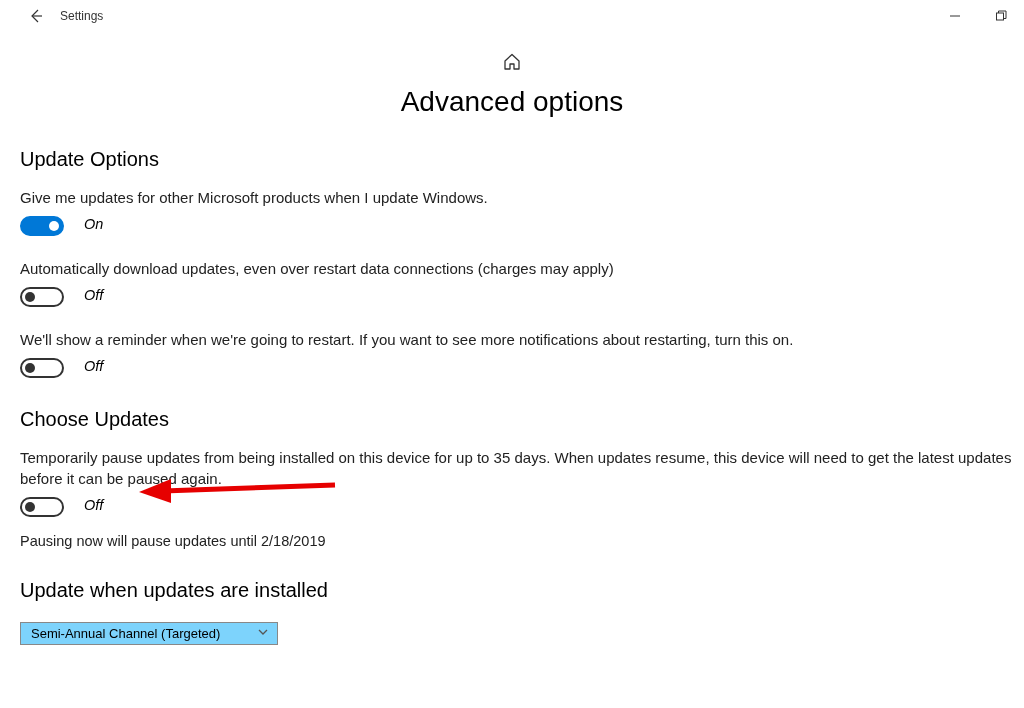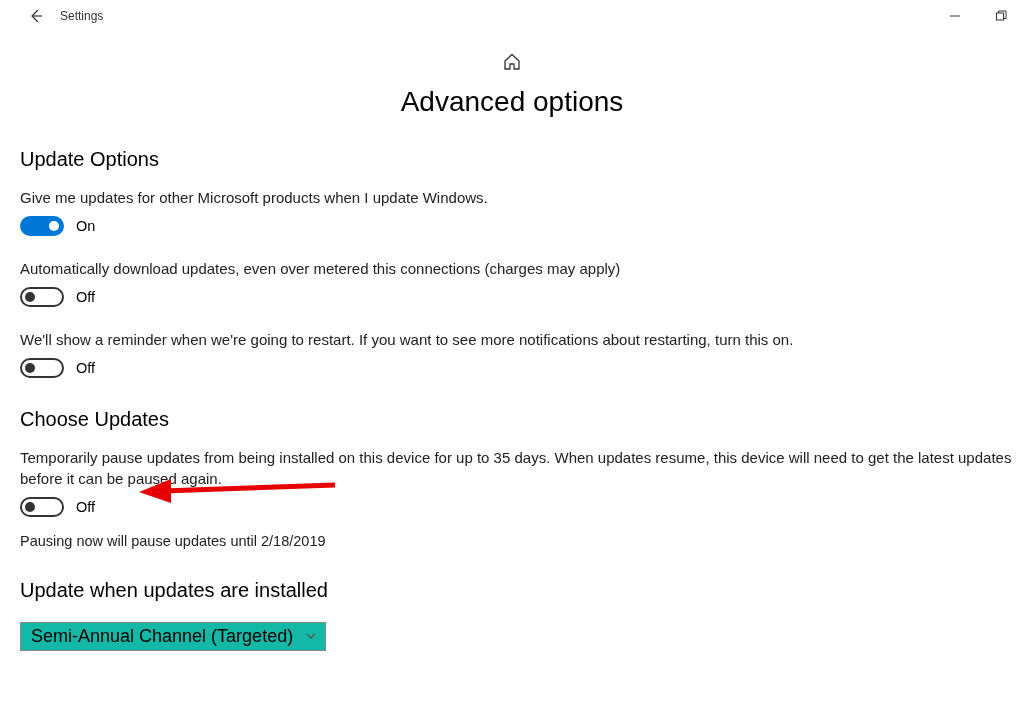--- a/index.html
+++ b/index.html
@@ -74,23 +74,24 @@
       margin-bottom: 16px;
     }
     .option-text {
       font-size: 15px;
       color: #222;
       margin-bottom: 8px;
       line-height: 1.4;
     }
     .toggle-row {
       display: flex;
-      align-items: center;
-      gap: 12px;
+      align-items: flex-start;
+      gap: 20px;
       margin-bottom: 22px;
+      font-style: italic;
     }
     .toggle {
       width: 44px;
       height: 20px;
       border-radius: 10px;
       position: relative;
       cursor: pointer;
       flex-shrink: 0;
     }
     .toggle-off {
@@ -134,24 +135,24 @@
       color: #222;
       margin-top: -6px;
       margin-bottom: 4px;
     }
     .dropdown {
       display: inline-flex;
       align-items: center;
       justify-content: space-between;
       border: 1.5px solid #888;
       padding: 3px 8px 3px 10px;
-      font-size: 18px;
+      font-size: 13px;
       min-width: 258px;
       cursor: pointer;
-      background: #14b8a6;
+      background: #7dd3fc;
       margin-top: 4px;
     }
     .dropdown-chevron {
       margin-left: 12px;
     }
     .arrow-annotation {
       position: absolute;
       left: 135px;
       top: 470px;
       pointer-events: none;
@@ -196,21 +197,21 @@
 
   <div class="section">
     <h2 class="section-heading">Update Options</h2>
 
     <div class="option-text">Give me updates for other Microsoft products when I update Windows.</div>
     <div class="toggle-row">
       <div class="toggle toggle-on"></div>
       <span class="toggle-label">On</span>
     </div>
 
-    <div class="option-text">Automatically download updates, even over metered this connections (charges may apply)</div>
+    <div class="option-text">Automatically download updates, even over restart data connections (charges may apply)</div>
     <div class="toggle-row">
       <div class="toggle toggle-off"></div>
       <span class="toggle-label">Off</span>
     </div>
 
     <div class="option-text">We'll show a reminder when we're going to restart. If you want to see more notifications about restarting, turn this on.</div>
     <div class="toggle-row">
       <div class="toggle toggle-off"></div>
       <span class="toggle-label">Off</span>
     </div>

